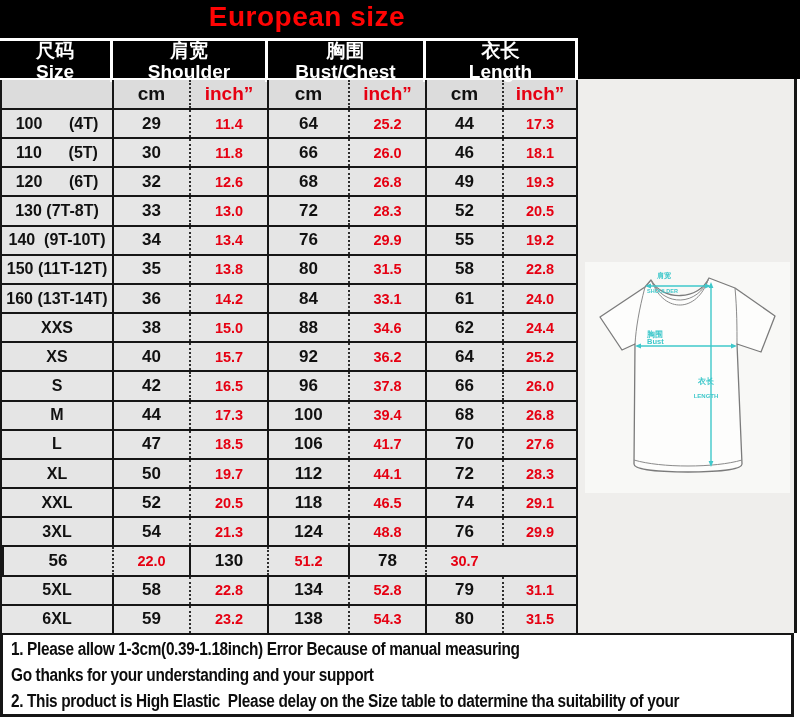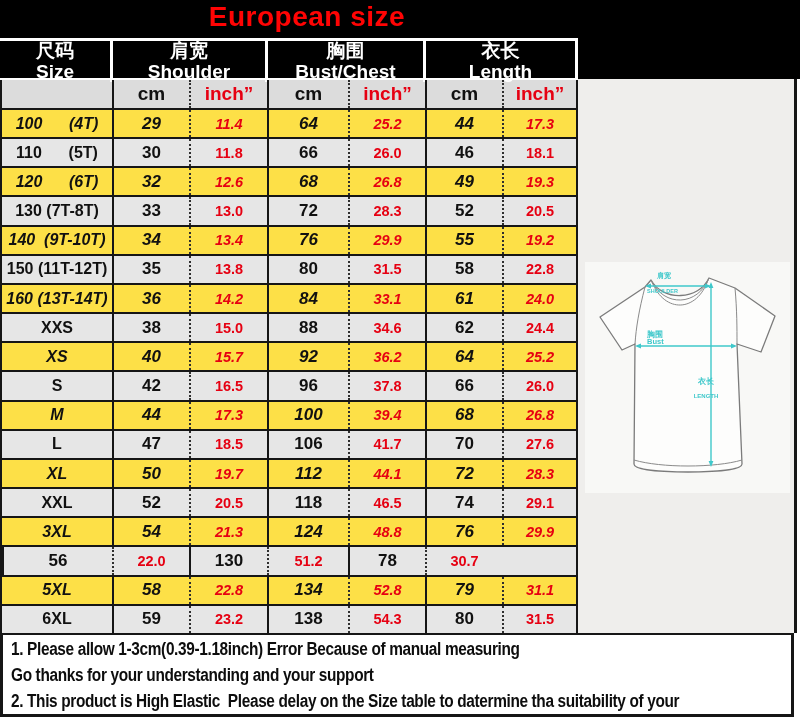--- a/index.html
+++ b/index.html
@@ -22,21 +22,21 @@
   .units{height:28px;background:#dcdcdc;display:grid;
          grid-template-columns:110px 77px 78px 81px 77px 77px 1fr;
          border-left:2px solid #161616;border-right:2px solid #161616;box-sizing:border-box;}
   .u{display:flex;align-items:center;justify-content:center;font-weight:700;font-size:19px;color:#111;}
   .u.in{color:#e60012;}
 
   .tbody{height:525px;display:grid;grid-template-rows:repeat(18,1fr);
          border-left:2px solid #161616;border-right:2px solid #161616;box-sizing:border-box;}
   .t-row{display:grid;grid-template-columns:110px 77px 78px 81px 77px 77px 1fr;
          border-top:2px solid #161616;box-sizing:border-box;}
-  .t-row.dark{background:#fde047;font-style:italic;}
+  .t-row.dark{background:#e5e5e5;}
   .t-row.light{background:#e6e6e6;}
   .c{display:flex;align-items:center;justify-content:center;font-weight:700;}
   .c.size{font-size:16px;color:#111;white-space:pre;}
   .c.v{font-size:17px;color:#111;}
   .c.r{font-size:14.5px;color:#e60012;}
   .solid{border-left:2px solid #161616;}
   .dot{border-left:2px dotted #2e2e2e;}
 
   .panel{position:absolute;left:578px;top:79px;width:216px;height:554px;
          background:#efeeec;border-right:3px solid #161616;box-sizing:content-box;}

